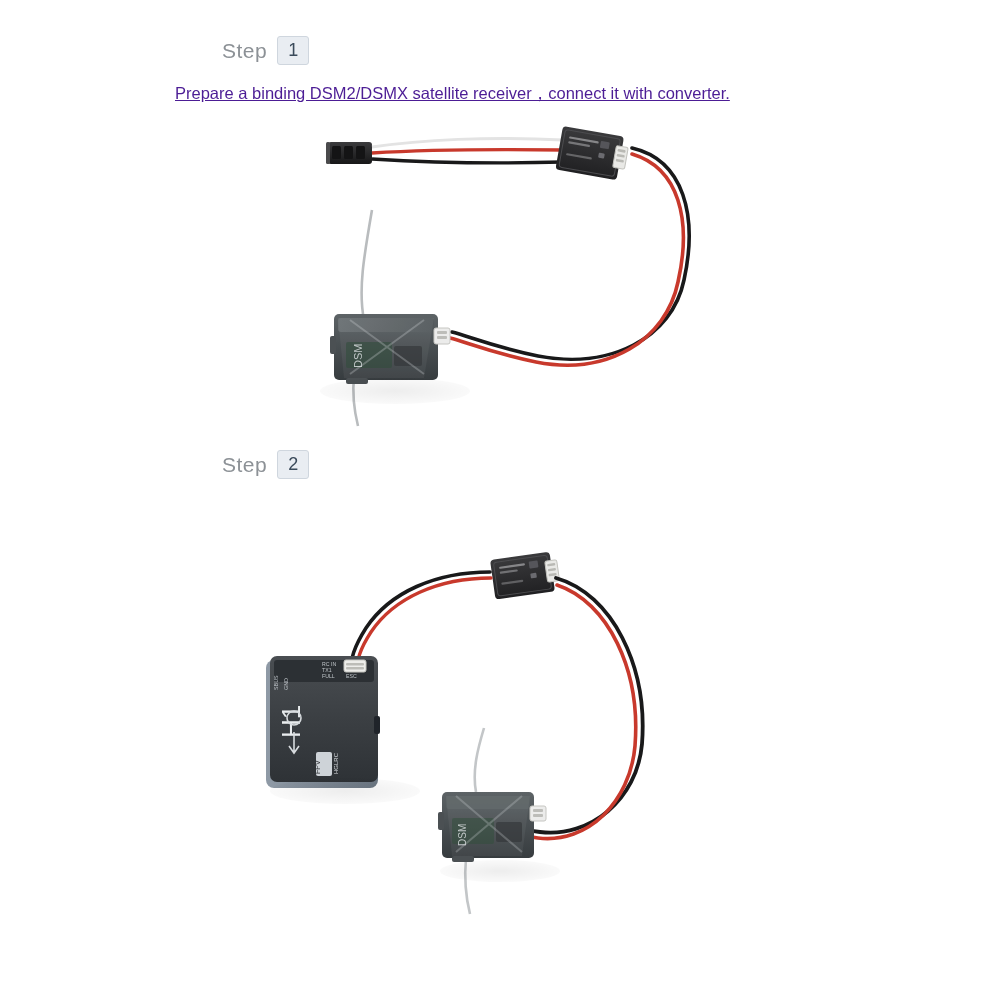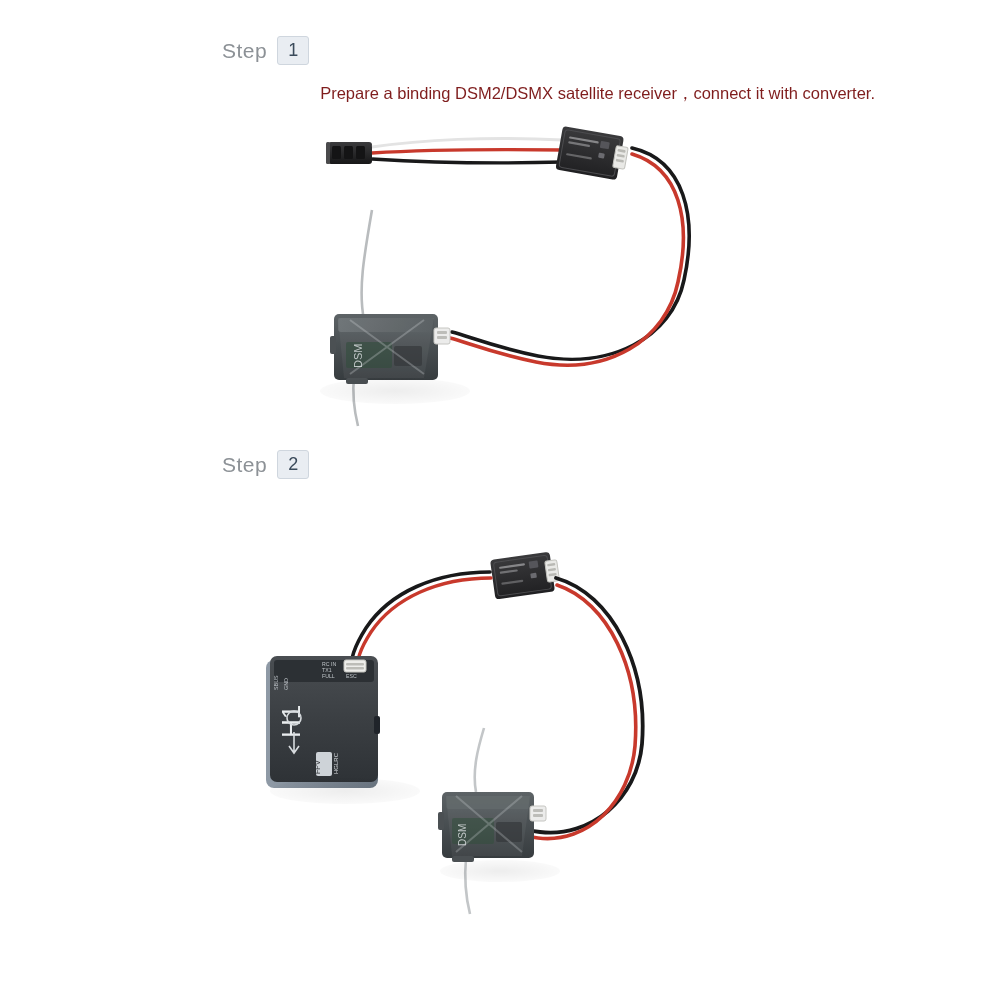--- a/index.html
+++ b/index.html
@@ -13,21 +13,20 @@
     font-family: "Liberation Sans", sans-serif;
     color: #231f20;
     overflow: hidden;
     position: relative;
   }
 
   .page {
     position: relative;
     width: 1000px;
     height: 1000px;
-    text-align: right;
   }
 
   
   .step-head {
     display: flex;
     align-items: center;
     gap: 10px;
   }
   .step-word {
     font-size: 21px;
@@ -44,22 +43,23 @@
     display: flex;
     align-items: center;
     justify-content: center;
     font-size: 18px;
     color: #3a4a5a;
   }
 
   .step-text {
     font-size: 16.5px;
     line-height: 30px;
-    color: #7f1d1d;
+    color: #4c1d95;
     max-width: 700px;
+    text-decoration: underline;
   }
 
   #step1-head { position: absolute; left: 222px; top: 36px; }
   #step1-text { position: absolute; left: 175px; top: 78px; width: 700px; }
 
   #step2-head { position: absolute; left: 222px; top: 450px; }
   #step2-text { position: absolute; left: 175px; top: 490px; width: 705px; }
 
   
   .photo {

